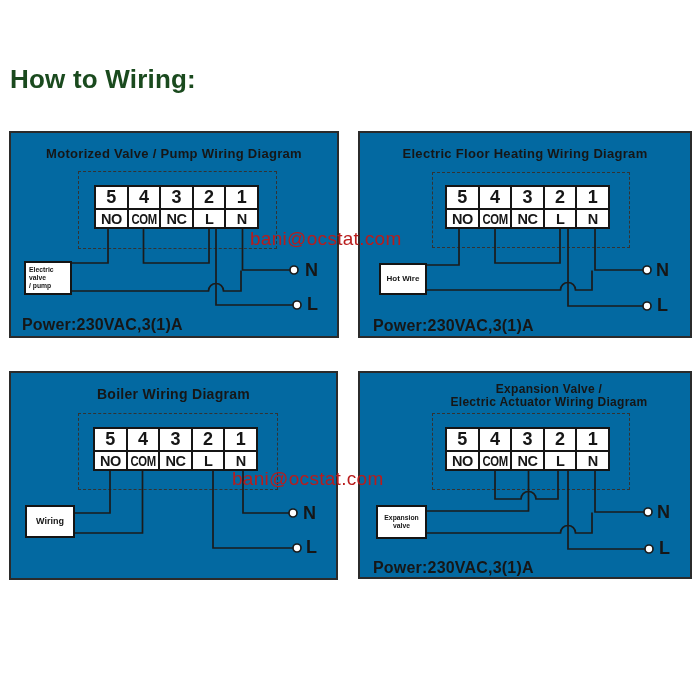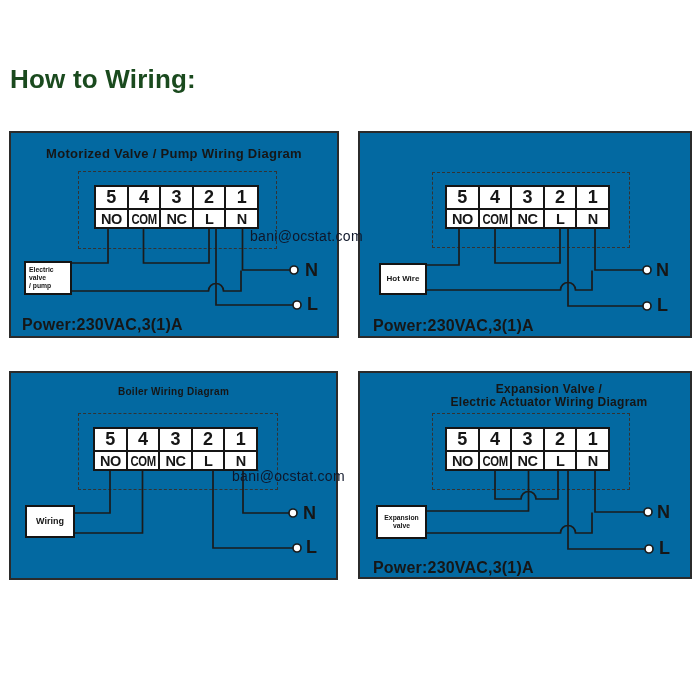--- a/index.html
+++ b/index.html
@@ -24,21 +24,21 @@
   .wires circle{fill:#fff;stroke:#1b1b1b;stroke-width:1.7;}
   .devbox{position:absolute;border:2px solid #141414;box-sizing:border-box;background:#fff;
           display:flex;flex-direction:column;justify-content:center;font-weight:bold;line-height:1.15;}
   .devbox.left{align-items:flex-start;padding-left:3px;}
   .devbox.center{align-items:center;text-align:center;}
   .dev7{font-size:6.8px;}
   .dev8{font-size:8px;}
   .dev9{font-size:9px;}
   .nl{position:absolute;font-size:18px;font-weight:bold;}
   .power{position:absolute;font-size:16px;font-weight:bold;letter-spacing:0.2px;}
-  .wm{position:absolute;font-size:14px;color:#0f172a;letter-spacing:0.3px;}
+  .wm{position:absolute;font-size:19px;color:#b91c1c;letter-spacing:0.3px;}
 </style>
 </head>
 <body>
 
 <div class="page">
 
   <h1 class="heading" style="color:#1a4a1e">How to Wiring:</h1>
 
   <div class="panel" style="left:9px;top:131px;width:330px;height:207px">
     <div class="ptitle">Motorized Valve / Pump Wiring Diagram</div>
@@ -69,20 +69,21 @@
     <div class="devbox left dev7" style="left:13px;top:128px;width:48px;height:34px">
       <div>Electric valve</div>
       <div>/ pump</div>
     </div>
     <div class="nl" style="left:294px;top:127px">N</div>
     <div class="nl" style="left:296px;top:161px">L</div>
     <div class="power" style="left:11px;top:183px">Power:230VAC,3(1)A</div>
   </div>
 
   <div class="panel" style="left:358px;top:131px;width:334px;height:207px">
+    <div class="ptitle">Electric Floor Heating Wiring Diagram</div>
     <div class="dashed" style="left:72px;top:39px;width:198px;height:76px"></div>
     <svg class="wires" width="330" height="203" viewBox="0 0 330 203">
       <path d="M99 96 V132 H67"></path>
       <path d="M135 96 V130 H200 V96"></path>
       <path d="M208 96 V173 H287"></path>
       <path d="M235 96 V137 H287"></path>
       <path d="M67 157 H200.5 A7.5 7.5 0 0 1 215.5 157 H232 V137.5"></path>
       <circle cx="287" cy="173" r="4"></circle>
       <circle cx="287" cy="137" r="4"></circle>
     </svg>
@@ -102,21 +103,21 @@
     </div>
     <div class="devbox center dev8" style="left:19px;top:130px;width:48px;height:32px">
       <div>Hot Wire</div>
     </div>
     <div class="nl" style="left:296px;top:127px">N</div>
     <div class="nl" style="left:297px;top:162px">L</div>
     <div class="power" style="left:13px;top:184px">Power:230VAC,3(1)A</div>
   </div>
 
   <div class="panel" style="left:9px;top:371px;width:329px;height:209px">
-    <div class="ptitle" style="font-size:10px">Boiler Wiring Diagram</div>
+    <div class="ptitle" style="font-size:14px">Boiler Wiring Diagram</div>
     <div class="dashed" style="left:67px;top:40px;width:200px;height:77px"></div>
     <svg class="wires" width="325" height="205" viewBox="0 0 325 205">
       <path d="M99 98 V140 H64"></path>
       <path d="M131.5 98 V160 H64"></path>
       <path d="M202 98 V175 H286"></path>
       <path d="M232 98 V140 H282"></path>
       <circle cx="286" cy="175" r="4"></circle>
       <circle cx="282" cy="140" r="4"></circle>
     </svg>
     <div class="tblock" style="left:82px;top:54px">

